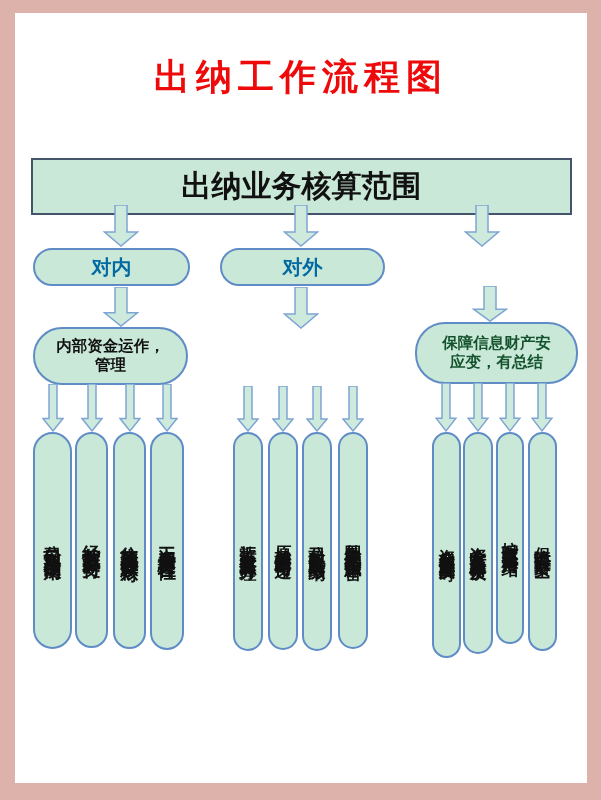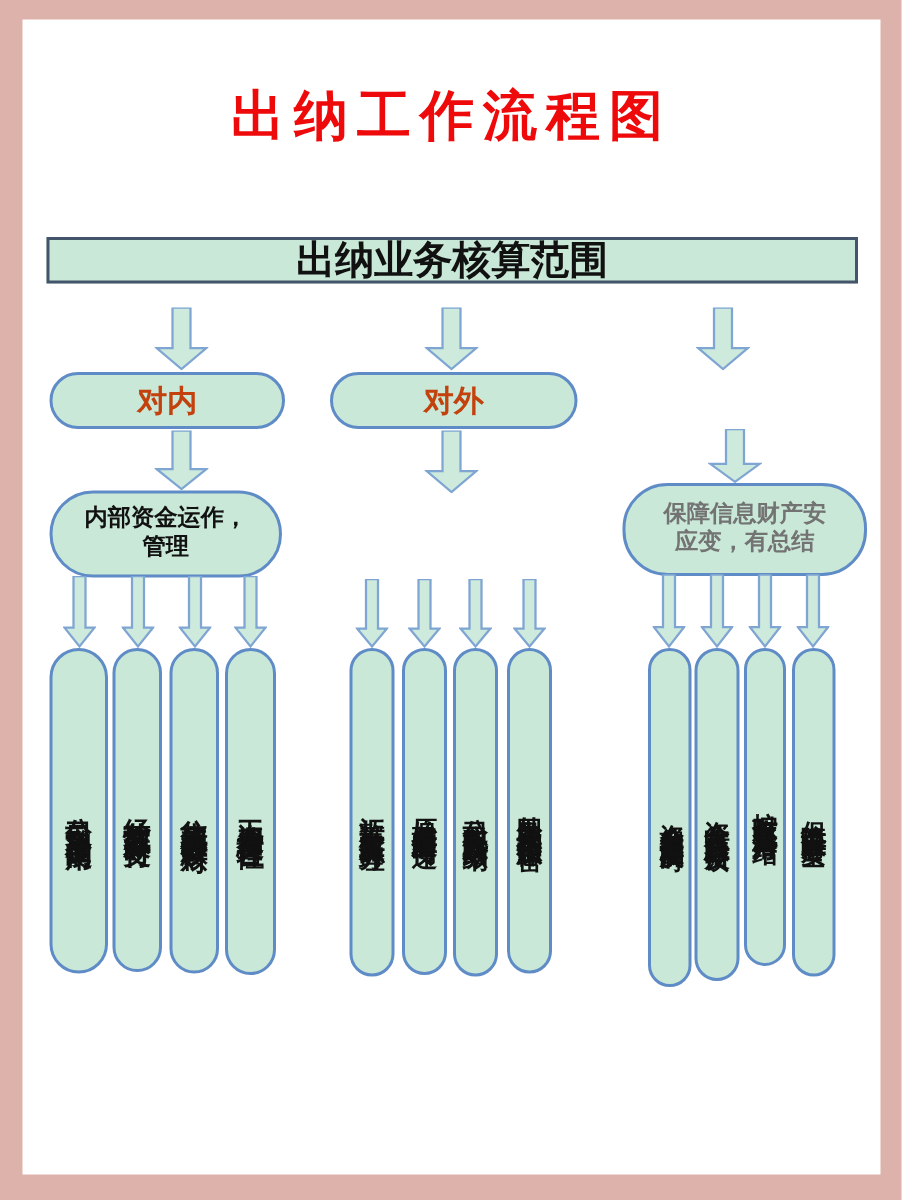--- a/index.html
+++ b/index.html
@@ -6,35 +6,35 @@
   html,body { width:601px; height:800px; }
   body { font-family:"Liberation Sans","DejaVu Sans",sans-serif; }
 
   .frame { position:relative; width:601px; height:800px; background:#dcb2aa; overflow:hidden; }
   .canvas { position:absolute; left:15px; top:13px; width:572px; height:770px; background:#ffffff; }
 
   .title { position:absolute; left:0; top:40px; width:572px; text-align:center;
            font-family:"DejaVu Serif","Liberation Serif",serif; font-weight:bold;
            font-size:36px; letter-spacing:6px; color:#ee0a0a; }
 
-  .root-box { position:absolute; left:16px; top:145px; width:541px; height:31px;
+  .root-box { position:absolute; left:16px; top:145px; width:541px; height:57px;
               background:#c9e8d8; border:2px solid #44546a;
               display:flex; align-items:center; justify-content:center;
-              font-size:26px; font-weight:bold; color:#111; }
+              font-size:30px; font-weight:bold; color:#111; }
 
   .pill { position:absolute; height:38px; background:#c9e8d8; border:2px solid #5f8cc6;
           border-radius:19px; display:flex; align-items:center; justify-content:center;
-          font-size:20px; font-weight:bold; color:#c2410c; }
+          font-size:20px; font-weight:bold; color:#0369a1; }
 
   .ellipse { position:absolute; background:#c9e8d8; border:2px solid #5f8cc6;
              border-radius:30px; display:flex; flex-direction:column;
              align-items:center; justify-content:center;
              font-size:15.5px; font-weight:bold; color:#111; line-height:1.22;
              text-align:center; }
-  .ellipse.red { color:#737373; }
+  .ellipse.red { color:#14532d; }
 
   .capsule { position:absolute; top:419px; background:#c9e8d8; border:2px solid #5f8cc6;
              border-radius:20px; display:flex; align-items:center; justify-content:center; }
   .capsule span { writing-mode:vertical-rl; text-orientation:upright;
                   font-weight:bold; color:#111; font-size:17px; letter-spacing:2px; }
   .capsule.big span { font-size:18px; }
   .capsule.long span { font-size:16px; letter-spacing:1.5px; }
 
   .arrow { position:absolute; display:block; }
   .arrow polygon { fill:#cdeadd; stroke:#7fa5d2; stroke-width:1.5; vector-effect:non-scaling-stroke; }

